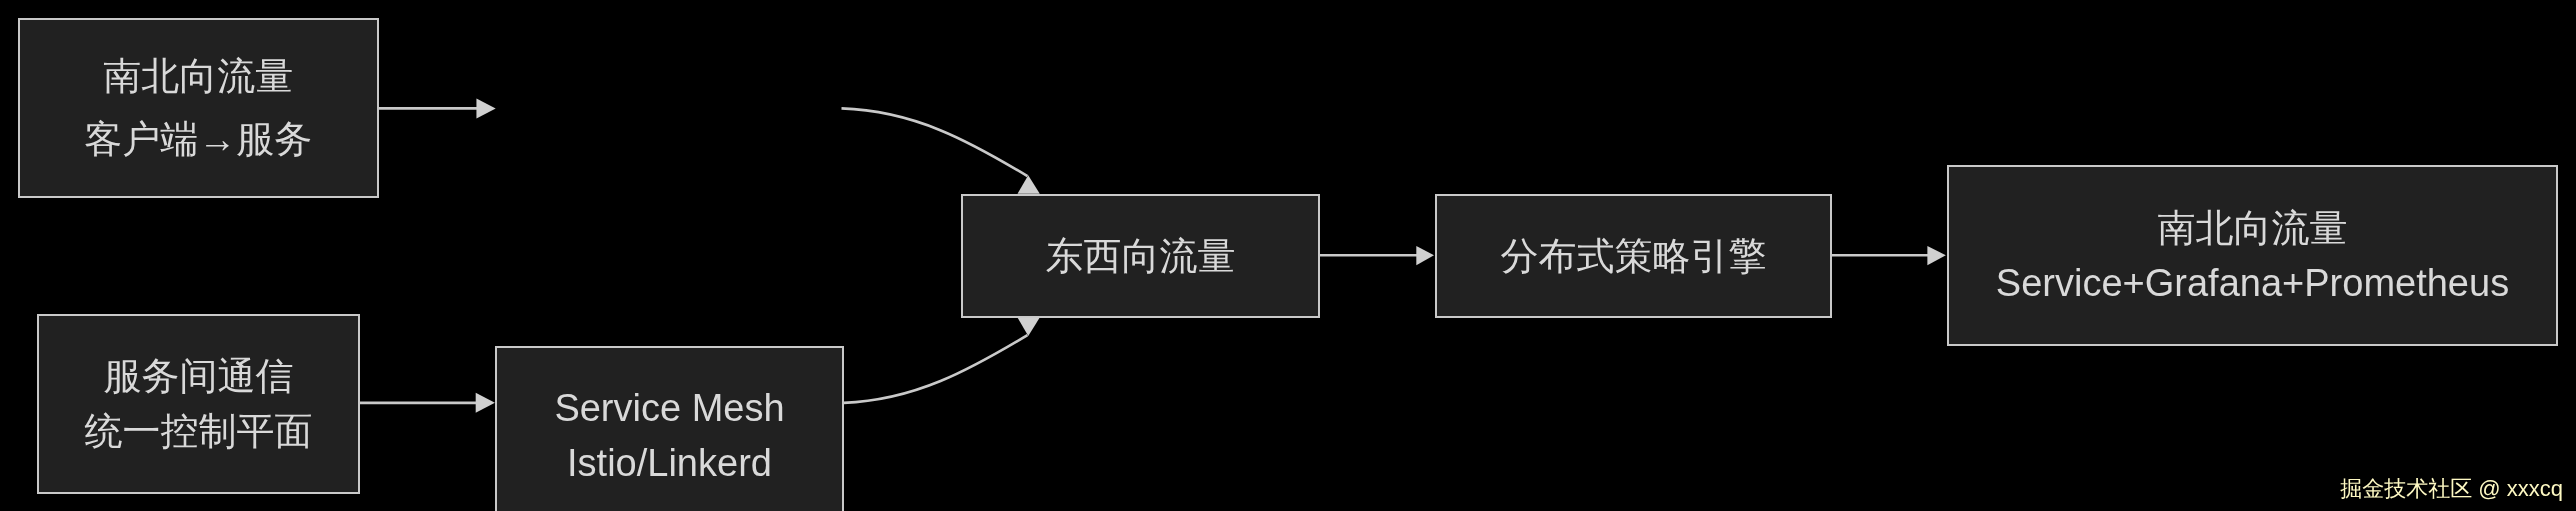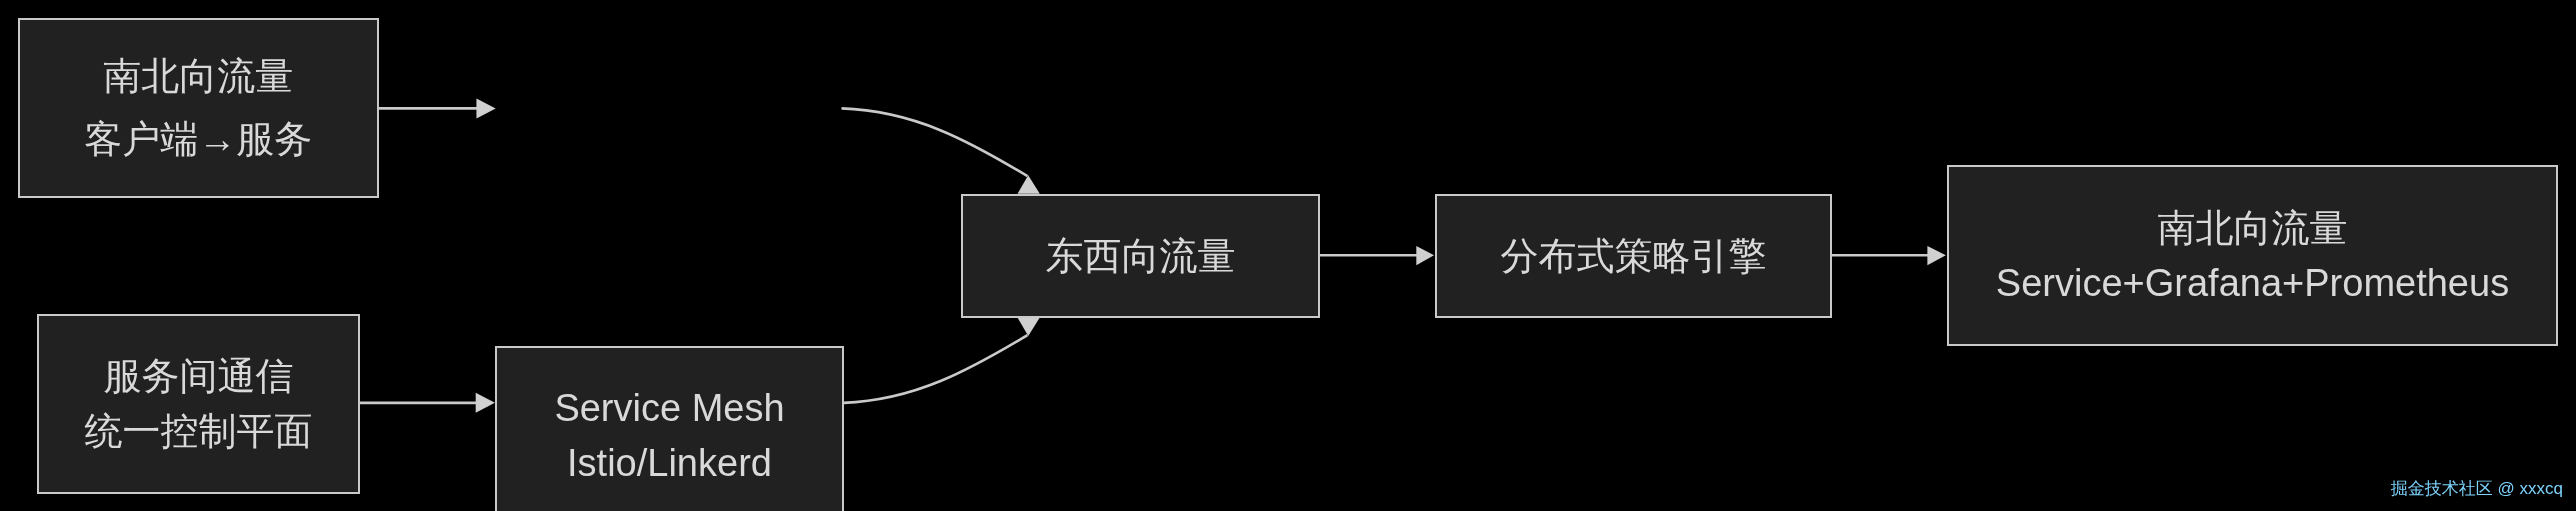--- a/index.html
+++ b/index.html
@@ -52,22 +52,22 @@
     fill: none;
   }
   #connector-layer polygon {
     fill: #d0d0d0;
     stroke: none;
   }
   #watermark {
     position: absolute;
     right: 13px;
     bottom: 10px;
-    color: #7dd3fc;
-    font-size: 17px;
+    color: #fef9c3;
+    font-size: 22px;
     line-height: 24.6px;
     white-space: nowrap;
   }
 </style>
 </head>
 <body>
 
 <div id="canvas">
 
   <div class="node" id="node-north-south">

